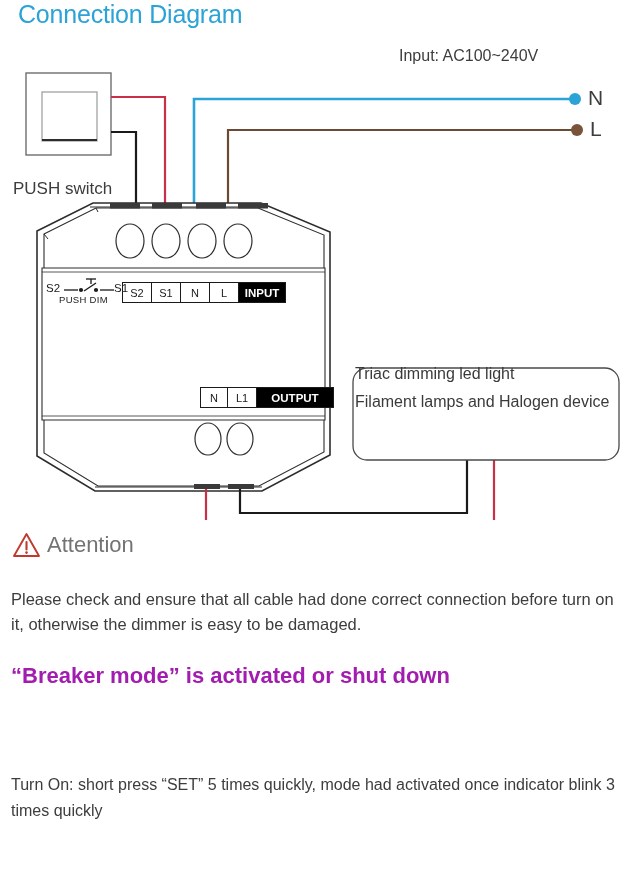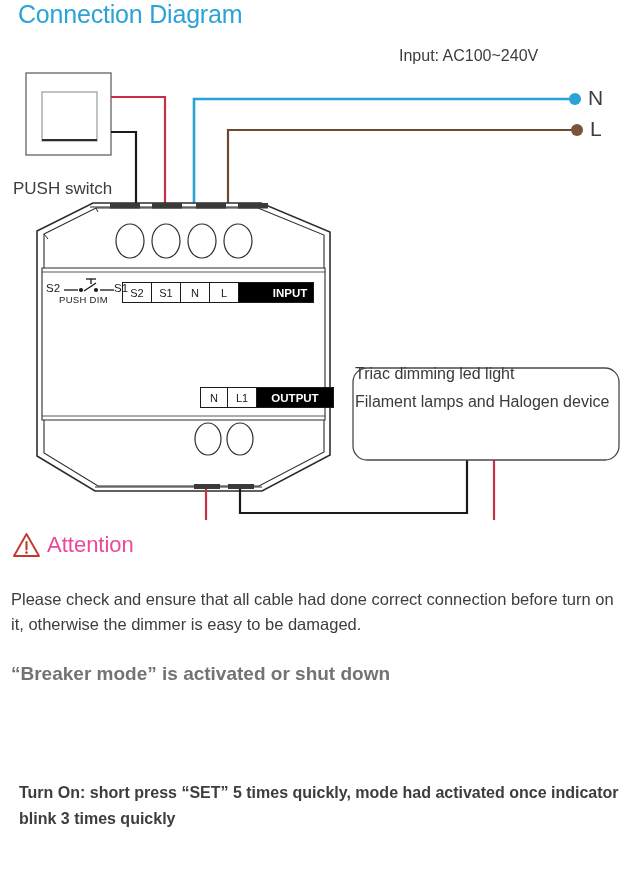--- a/index.html
+++ b/index.html
@@ -69,58 +69,58 @@
 
   
   .attention-head {
     left: 12px; top: 532px;
     display: flex;
     align-items: center;
     gap: 6px;
   }
   .attention-word {
     font-size: 22px;
-    color: #ec4899;
+    color: #737373;
   }
   .warn-icon { display:block; }
 
   .attention-body {
     left: 11px; top: 575px;
     width: 612px;
     font-size: 16.5px;
     line-height: 25px;
     color: #3d3d3d;
     margin-top: 12px;
   }
 
   
   .breaker-head {
     left: 11px; top: 663px;
-    font-size: 19px;
+    font-size: 22px;
     font-weight: bold;
-    color: #737373;
+    color: #a21caf;
     white-space: nowrap;
   }
   .breaker-note {
     left: 11px; top: 699px;
     width: 612px;
     font-size: 16px;
     line-height: 24px;
     color: #b5566a;
   }
 
   
   .turn-block {
     left: 11px; top: 772px;
     width: 616px;
     font-size: 16px;
     line-height: 25.5px;
     color: #3d3d3d;
   }
-  .turn-block p { margin: 8px; font-weight: bold; }
+  .turn-block p { margin: 0; }
 </style>
 </head>
 <body>
 
 <div id="page-root">
 
   <div class="abs title">Connection Diagram</div>
 
   <div class="abs diagram">
     <svg width="628" height="520" viewBox="0 0 628 520" xmlns="http://www.w3.org/2000/svg">
@@ -217,21 +217,21 @@
 
   <div class="abs" style="left:46px;top:282px;font-size:11.5px;color:#1a1a1a;">S2</div>
   <div class="abs" style="left:114px;top:282px;font-size:11.5px;color:#1a1a1a;">S1</div>
   <div class="abs" style="left:59px;top:294px;font-size:9.5px;letter-spacing:0.3px;color:#1a1a1a;">PUSH DIM</div>
 
   <div class="abs" style="left:122px;top:282px;display:flex;align-items:stretch;border:1.2px solid #1a1a1a;height:19px;">
     <div style="width:28px;display:flex;align-items:center;justify-content:center;font-size:11px;color:#1a1a1a;border-right:1.2px solid #1a1a1a;">S2</div>
     <div style="width:28px;display:flex;align-items:center;justify-content:center;font-size:11px;color:#1a1a1a;border-right:1.2px solid #1a1a1a;">S1</div>
     <div style="width:28px;display:flex;align-items:center;justify-content:center;font-size:11px;color:#1a1a1a;border-right:1.2px solid #1a1a1a;">N</div>
     <div style="width:28px;display:flex;align-items:center;justify-content:center;font-size:11px;color:#1a1a1a;border-right:1.2px solid #1a1a1a;">L</div>
-    <div style="width:46px;display:flex;align-items:center;justify-content:center;font-size:11.5px;font-weight:bold;color:#ffffff;background:#000000;padding-left:28px;">INPUT</div>
+    <div style="width:46px;display:flex;align-items:center;justify-content:center;font-size:11.5px;font-weight:bold;color:#ffffff;background:#000000;">INPUT</div>
   </div>
 
   <div class="abs" style="left:200px;top:387px;display:flex;align-items:stretch;border:1.2px solid #1a1a1a;height:19px;">
     <div style="width:26px;display:flex;align-items:center;justify-content:center;font-size:11px;color:#1a1a1a;border-right:1.2px solid #1a1a1a;">N</div>
     <div style="width:28px;display:flex;align-items:center;justify-content:center;font-size:11px;color:#1a1a1a;border-right:1.2px solid #1a1a1a;">L1</div>
     <div style="width:76px;display:flex;align-items:center;justify-content:center;font-size:11.5px;font-weight:bold;color:#ffffff;background:#000000;">OUTPUT</div>
   </div>
 
   <div class="abs lamp-box-text">
     <div style="position:relative;">Triac dimming led light</div>

